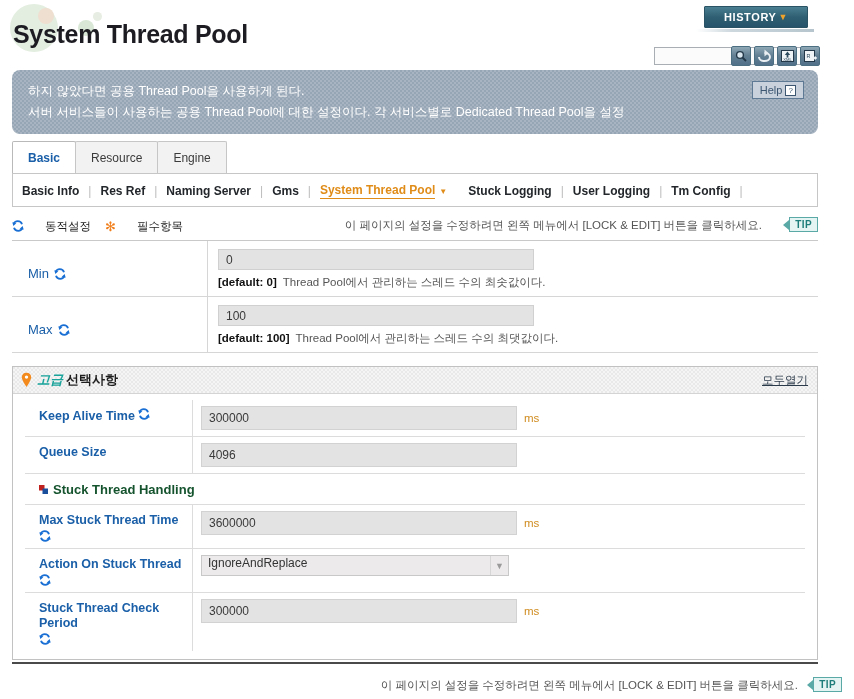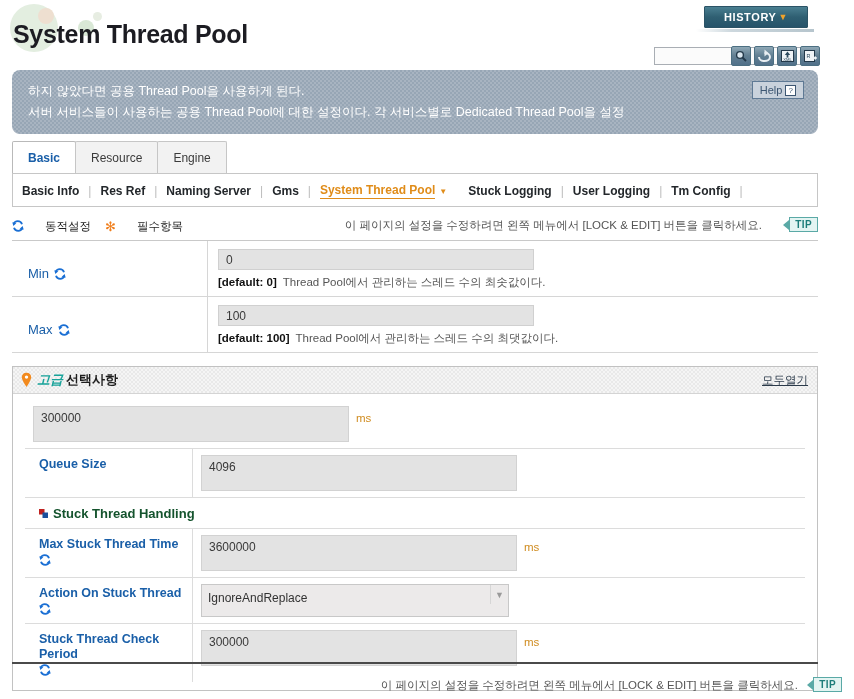--- a/index.html
+++ b/index.html
@@ -360,33 +360,33 @@
     flex: 1;
     padding: 6px 0 6px 8px;
     display: flex;
     align-items: flex-start;
     gap: 7px;
   }
   .adv-txtbox {
     background: #e3e3e3;
     border: 1px solid #d2d2d2;
     width: 316px;
-    height: 36px;
+    height: 24px;
     font-size: 12px;
     color: #3a3a3a;
     padding: 4px 0 0 7px;
   }
   .unit {
     font-size: 11.5px;
     color: #d08c20;
     padding-top: 6px;
   }
   .adv-select {
     width: 308px;
-    height: 33px;
+    height: 21px;
     background: #eceaea;
     border: 1px solid #c8c8c8;
     font-size: 12px;
     color: #333;
     padding: 2px 0 8px 6px;
     display: flex;
     align-items: center;
     position: relative;
   }
   .adv-select .sel-caret {
@@ -606,20 +606,31 @@
         </svg>
       </span>
       <span class="adv-title-k">고급</span>
       <span class="adv-title-r">선택사항</span>
       <span class="open-all">모두열기</span>
     </div>
 
     <div class="adv-inner">
 
       <div class="adv-row">
+        <div class="adv-label">
+          <span>Keep Alive Time</span>
+          <span class="ico-dynamic">
+            <svg class="refresh-svg" width="12" height="12" viewBox="0 0 12 12" style="vertical-align:-1px">
+              <path d="M1.6 4.2 A4.4 4.4 0 0 1 10 4.2" fill="none" stroke="#1a6fd4" stroke-width="1.8"></path>
+              <polygon points="0.4,2.2 4.3,3.2 1.3,5.9" fill="#1a6fd4"></polygon>
+              <path d="M10.4 7.8 A4.4 4.4 0 0 1 2 7.8" fill="none" stroke="#1a6fd4" stroke-width="1.8"></path>
+              <polygon points="11.6,9.8 7.7,8.8 10.7,6.1" fill="#1a6fd4"></polygon>
+            </svg>
+          </span>
+        </div>
         <div class="adv-value">
           <div class="adv-txtbox">300000</div>
           <span class="unit">ms</span>
         </div>
       </div>
 
       <div class="adv-row">
         <div class="adv-label">
           <span>Queue Size</span>
         </div>

